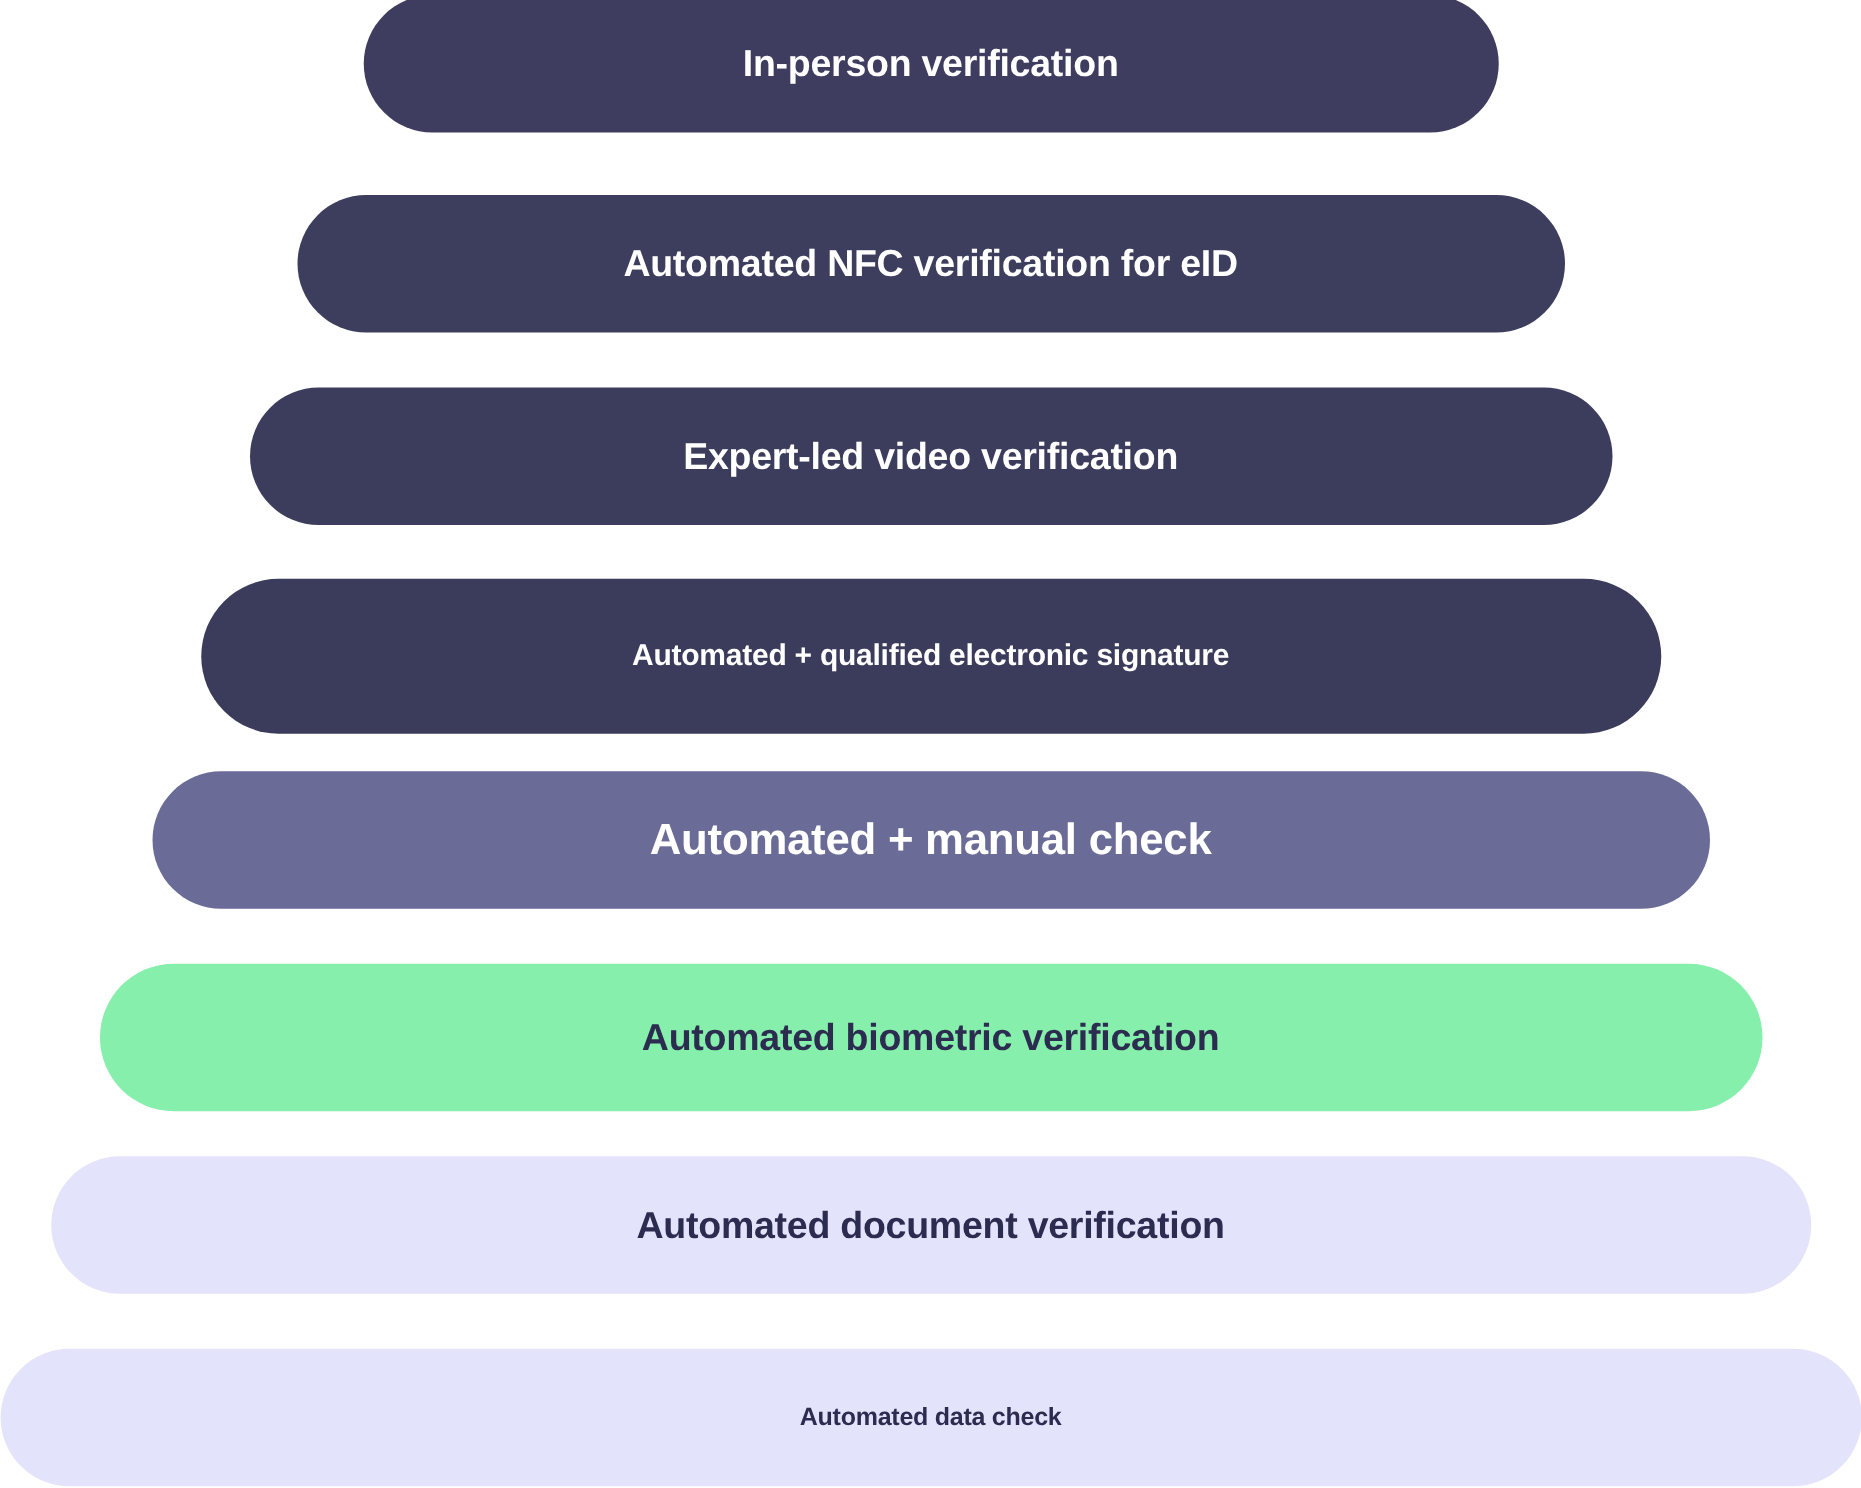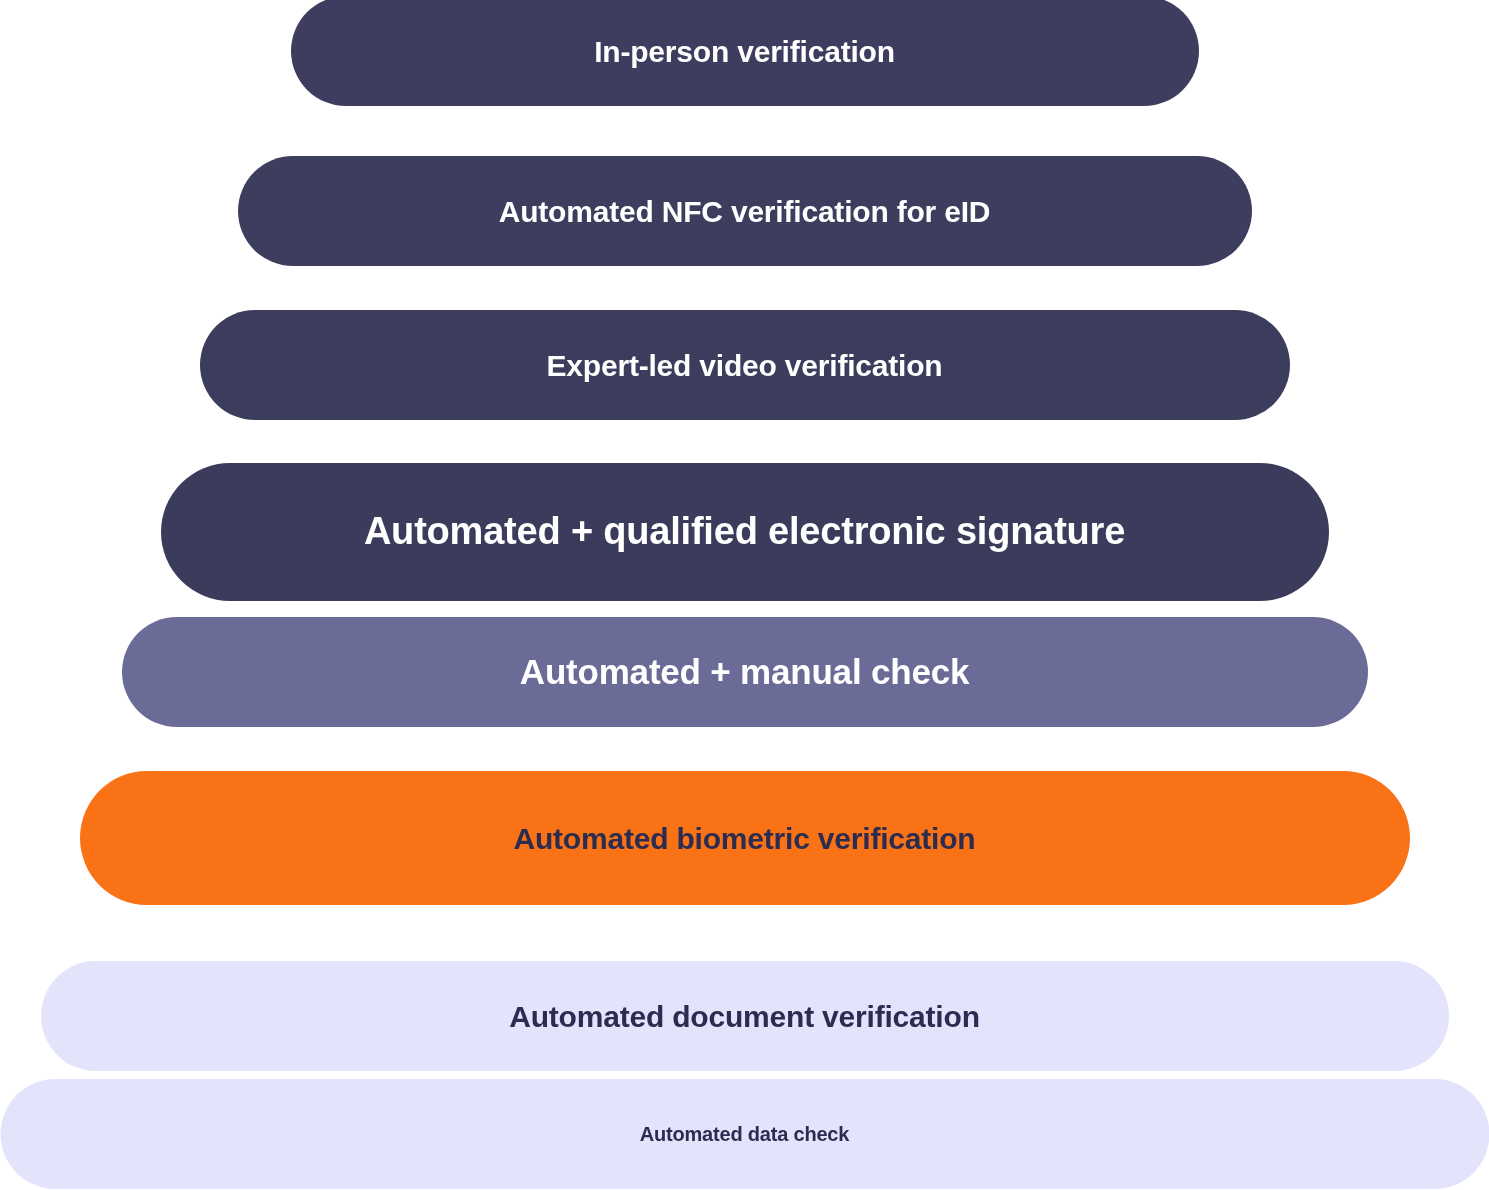--- a/index.html
+++ b/index.html
@@ -45,28 +45,28 @@
 <div id="pyramid" style="background: rgb(255, 255, 255); width: 1489px; height: 1190px;">
     <div class="layer" style="position: absolute; left: 50%; transform: translateX(-50%); top: -4px; width: 908px; height: 110px; background: rgb(62, 61, 96); color: rgb(255, 255, 255); font-size: 30px;">
       <span class="layer-label">In-person verification</span>
     </div>
     <div class="layer" style="position: absolute; left: 50%; transform: translateX(-50%); top: 310px; width: 1090px; height: 110px; background: rgb(60, 60, 93); color: rgb(255, 255, 255); font-size: 30px;">
       <span class="layer-label">Expert-led video verification</span>
     </div>
     <div class="layer" style="position: absolute; left: 50%; transform: translateX(-50%); top: 156px; width: 1014px; height: 110px; background: rgb(61, 61, 94); color: rgb(255, 255, 255); font-size: 30px;">
       <span class="layer-label">Automated NFC verification for eID</span>
     </div>
-    <div class="layer" style="position: absolute; left: 50%; transform: translateX(-50%); top: 463px; width: 1168px; height: 138px; background: rgb(59, 59, 92); color: rgb(255, 255, 255); font-size: 38px;">
+    <div class="layer" style="position: absolute; left: 50%; transform: translateX(-50%); top: 463px; width: 1168px; height: 124px; background: rgb(59, 59, 92); color: rgb(255, 255, 255); font-size: 24px;">
       <span class="layer-label">Automated + qualified electronic signature</span>
     </div>
     <div class="layer" style="position: absolute; left: 50%; transform: translateX(-50%); top: 617px; width: 1246px; height: 110px; background: rgb(107, 107, 152); color: rgb(255, 255, 255); font-size: 35px;">
       <span class="layer-label">Automated + manual check</span>
     </div>
-    <div class="layer" style="position: absolute; left: 50%; transform: translateX(-50%); top: 771px; width: 1330px; height: 134px; background: #f97316; color: rgb(44, 44, 80); font-size: 30px;">
+    <div class="layer" style="position: absolute; left: 50%; transform: translateX(-50%); top: 771px; width: 1330px; height: 118px; background: #86efac; color: rgb(44, 44, 80); font-size: 30px;">
       <span class="layer-label">Automated biometric verification</span>
     </div>
-    <div class="layer" style="position: absolute; left: 50%; transform: translateX(-50%); top: 925px; width: 1408px; height: 110px; background: rgb(227, 227, 251); color: rgb(44, 44, 80); font-size: 30px; margin-top: 36px;">
+    <div class="layer" style="position: absolute; left: 50%; transform: translateX(-50%); top: 925px; width: 1408px; height: 110px; background: rgb(227, 227, 251); color: rgb(44, 44, 80); font-size: 30px;">
       <span class="layer-label">Automated document verification</span>
     </div>
     <div class="layer" style="position: absolute; left: 50%; transform: translateX(-50%); top: 1079px; width: 1489px; height: 110px; background: rgb(227, 227, 251); color: rgb(44, 44, 80); font-size: 20px;">
       <span class="layer-label">Automated data check</span>
     </div>
   </div>
 
 </body></html>

